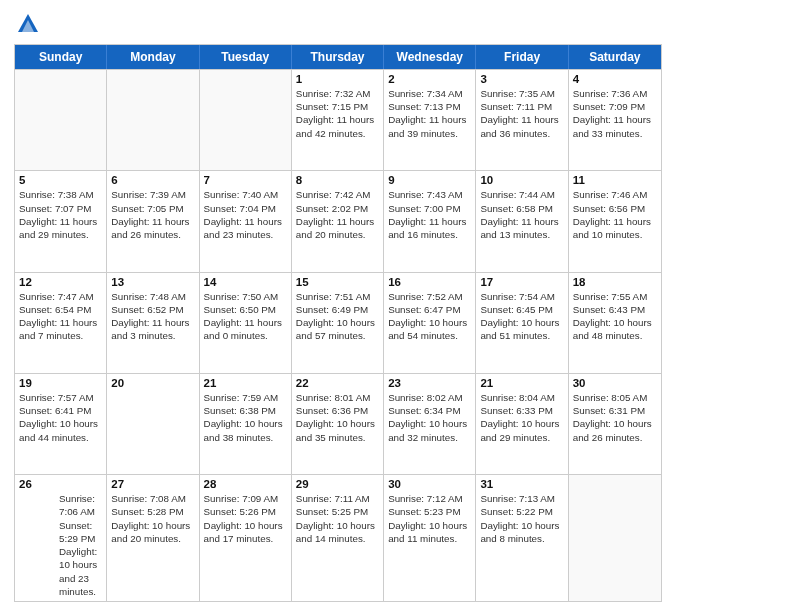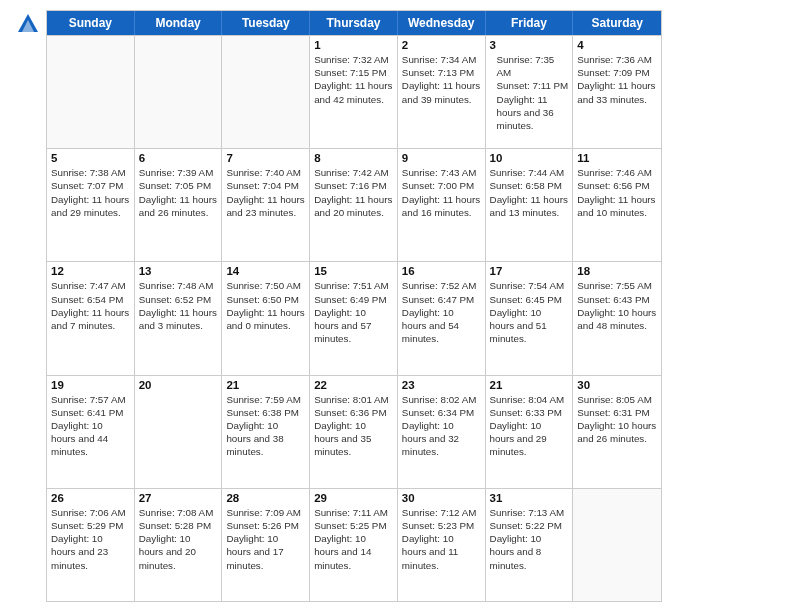--- a/index.html
+++ b/index.html
@@ -8,21 +8,21 @@
       height: 612px;
       background: #fff;
       font-family: Arial, sans-serif;
       font-size: 11px;
       overflow: hidden;
     }
     .page {
       width: 676px;
       height: 612px;
       display: flex;
-      flex-direction: row;
+      flex-direction: column;
       padding: 10px 14px 10px 14px;
     }
     .header {
       display: flex;
       justify-content: space-between;
       align-items: flex-start;
       margin-bottom: 6px;
     }
     .logo {
       display: flex;
@@ -151,21 +151,21 @@
 Daylight: 11 hours and 42 minutes.</div>
           </div>
           <div class="cal-cell">
             <div class="day-num">2</div>
             <div class="cell-info" style="white-space: pre-line;">Sunrise: 7:34 AM
 Sunset: 7:13 PM
 Daylight: 11 hours and 39 minutes.</div>
           </div>
           <div class="cal-cell">
             <div class="day-num">3</div>
-            <div class="cell-info" style="white-space: pre-line; margin-left: 7px;">Sunrise: 7:35 AM
+            <div class="cell-info" style="white-space: pre-line;">Sunrise: 7:35 AM
 Sunset: 7:11 PM
 Daylight: 11 hours and 36 minutes.</div>
           </div>
           <div class="cal-cell">
             <div class="day-num">4</div>
             <div class="cell-info" style="white-space: pre-line;">Sunrise: 7:36 AM
 Sunset: 7:09 PM
 Daylight: 11 hours and 33 minutes.</div>
           </div>
         </div>
@@ -184,21 +184,21 @@
           </div>
           <div class="cal-cell">
             <div class="day-num">7</div>
             <div class="cell-info" style="white-space: pre-line;">Sunrise: 7:40 AM
 Sunset: 7:04 PM
 Daylight: 11 hours and 23 minutes.</div>
           </div>
           <div class="cal-cell">
             <div class="day-num">8</div>
             <div class="cell-info" style="white-space: pre-line;">Sunrise: 7:42 AM
-Sunset: 7:16 PM
+Sunset: 2:02 PM
 Daylight: 11 hours and 20 minutes.</div>
           </div>
           <div class="cal-cell">
             <div class="day-num">9</div>
             <div class="cell-info" style="white-space: pre-line;">Sunrise: 7:43 AM
 Sunset: 7:00 PM
 Daylight: 11 hours and 16 minutes.</div>
           </div>
           <div class="cal-cell">
             <div class="day-num">10</div>
@@ -294,21 +294,21 @@
           <div class="cal-cell">
             <div class="day-num">30</div>
             <div class="cell-info" style="white-space: pre-line;">Sunrise: 8:05 AM
 Sunset: 6:31 PM
 Daylight: 10 hours and 26 minutes.</div>
           </div>
         </div>
         <div class="cal-row">
           <div class="cal-cell">
             <div class="day-num">26</div>
-            <div class="cell-info" style="white-space: pre-line;">Sunrise: 7:06 AM
+            <div class="cell-info" style="white-space: pre-line; margin-left: 40px;">Sunrise: 7:06 AM
 Sunset: 5:29 PM
 Daylight: 10 hours and 23 minutes.</div>
           </div>
           <div class="cal-cell">
             <div class="day-num">27</div>
             <div class="cell-info" style="white-space: pre-line;">Sunrise: 7:08 AM
 Sunset: 5:28 PM
 Daylight: 10 hours and 20 minutes.</div>
           </div>
           <div class="cal-cell">

